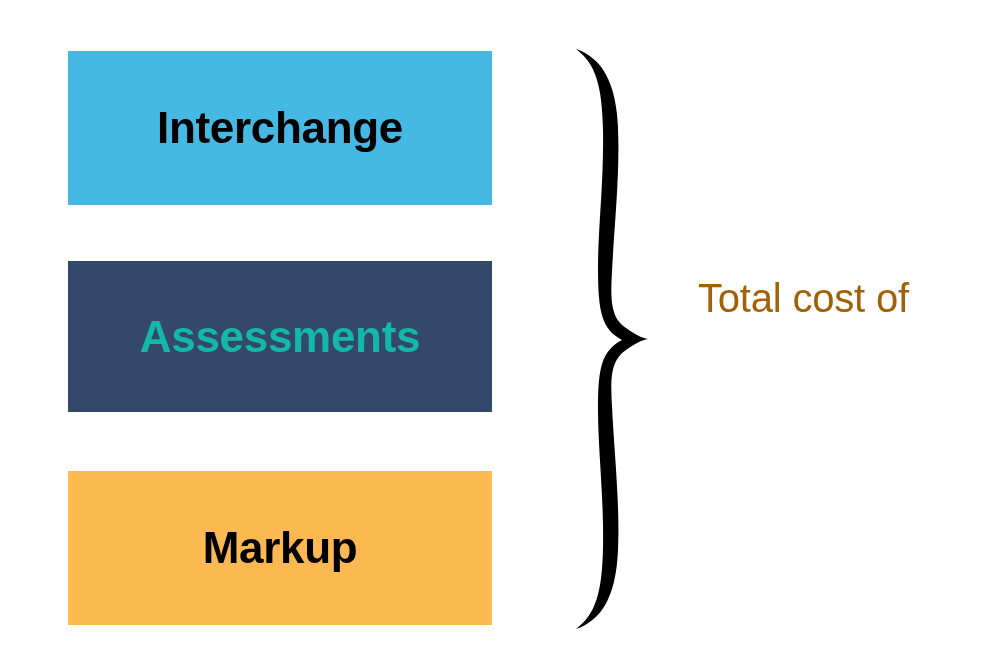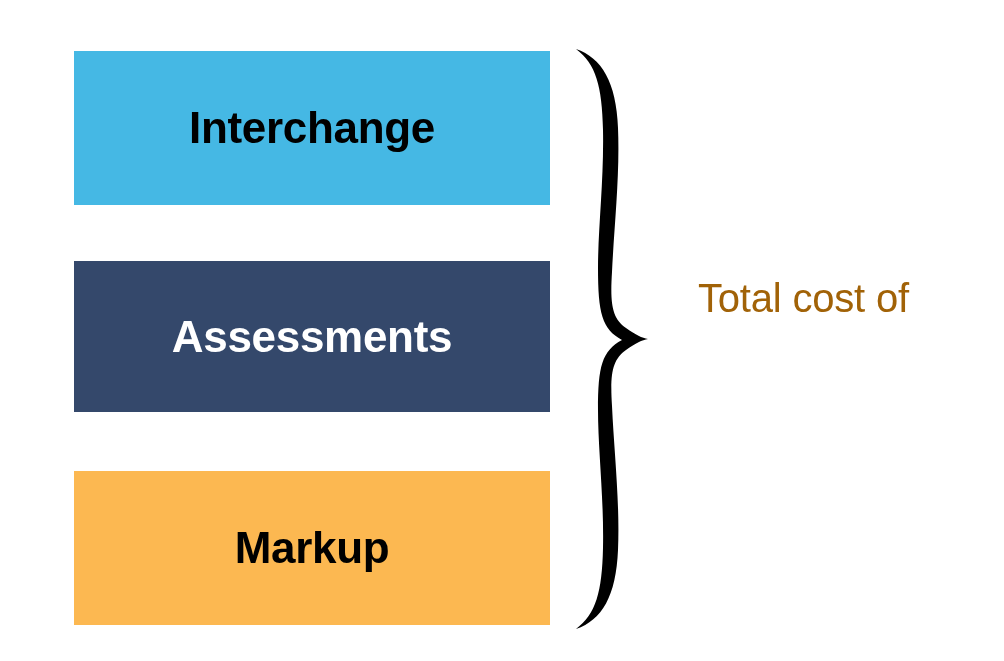--- a/index.html
+++ b/index.html
@@ -16,22 +16,22 @@
     position: relative;
     width: 1004px;
     height: 661px;
     background: #ffffff;
     overflow: hidden;
   }
 
   
   .cost-box {
     position: absolute;
-    left: 74px;
-    width: 476px;
+    left: 68px;
+    width: 424px;
     display: flex;
     align-items: center;
     justify-content: center;
     box-sizing: border-box;
   }
   .cost-box-label {
     font-weight: bold;
     font-size: 44px;
     line-height: 1;
     letter-spacing: -0.3px;
@@ -76,21 +76,21 @@
 </head>
 <body>
 
 <div id="canvas" style="background-color: rgb(255, 255, 255);">
 
   <div class="cost-box" id="box-interchange" style="background-color: rgb(69, 184, 228);">
     <span class="cost-box-label" style="color: rgb(0, 0, 0);">Interchange</span>
   </div>
 
   <div class="cost-box" id="box-assessments" style="background-color: rgb(52, 72, 107);">
-    <span class="cost-box-label" style="color: #ffffff; text-align: center;">Assessments</span>
+    <span class="cost-box-label" style="color: #14b8a6; text-align: center;">Assessments</span>
   </div>
 
   <div class="cost-box" id="box-markup" style="background-color: rgb(252, 184, 81);">
     <span class="cost-box-label" style="color: rgb(0, 0, 0);">Markup</span>
   </div>
 
   <div id="brace-wrap">
     <svg viewBox="0 0 110 600" xmlns="http://www.w3.org/2000/svg">
       <path id="brace-path" d="M 20 13
                C 46 22, 60 46, 62 92

